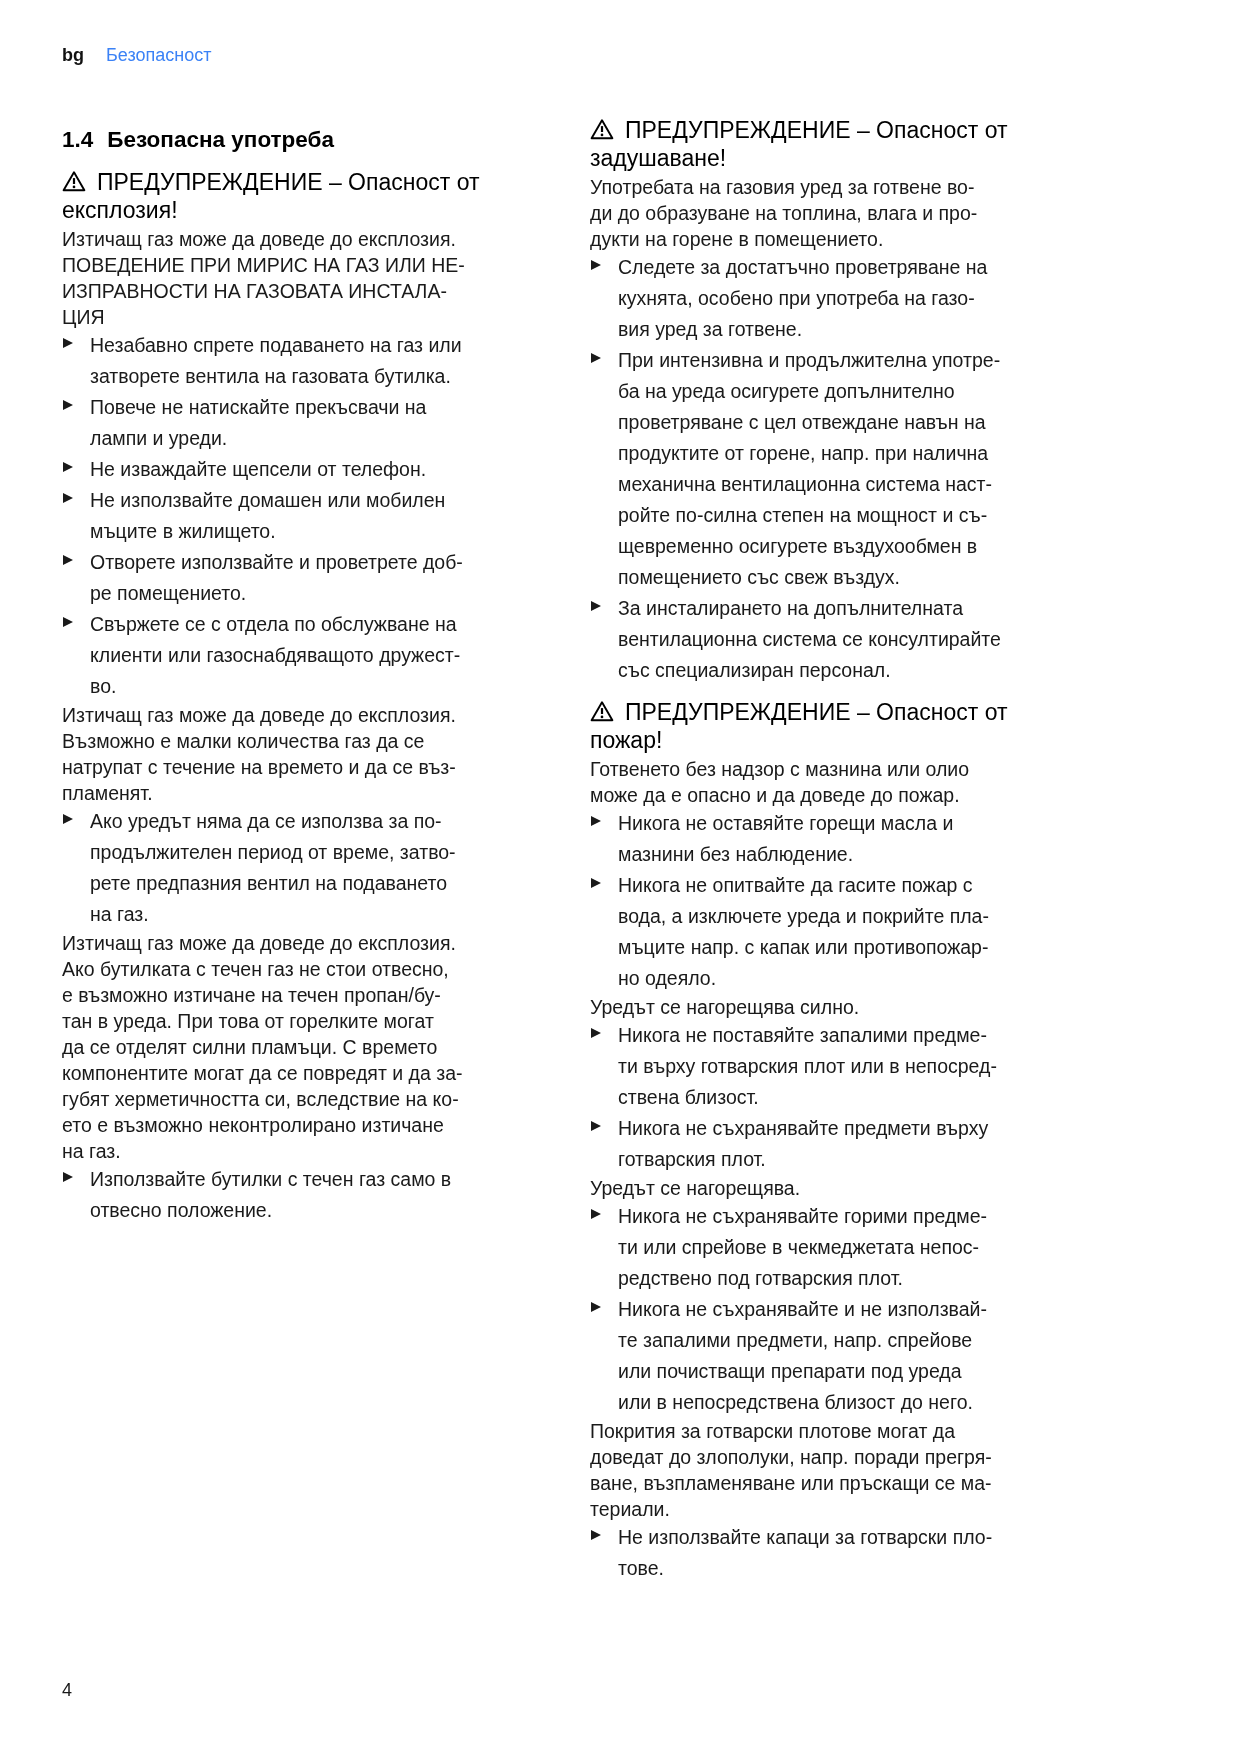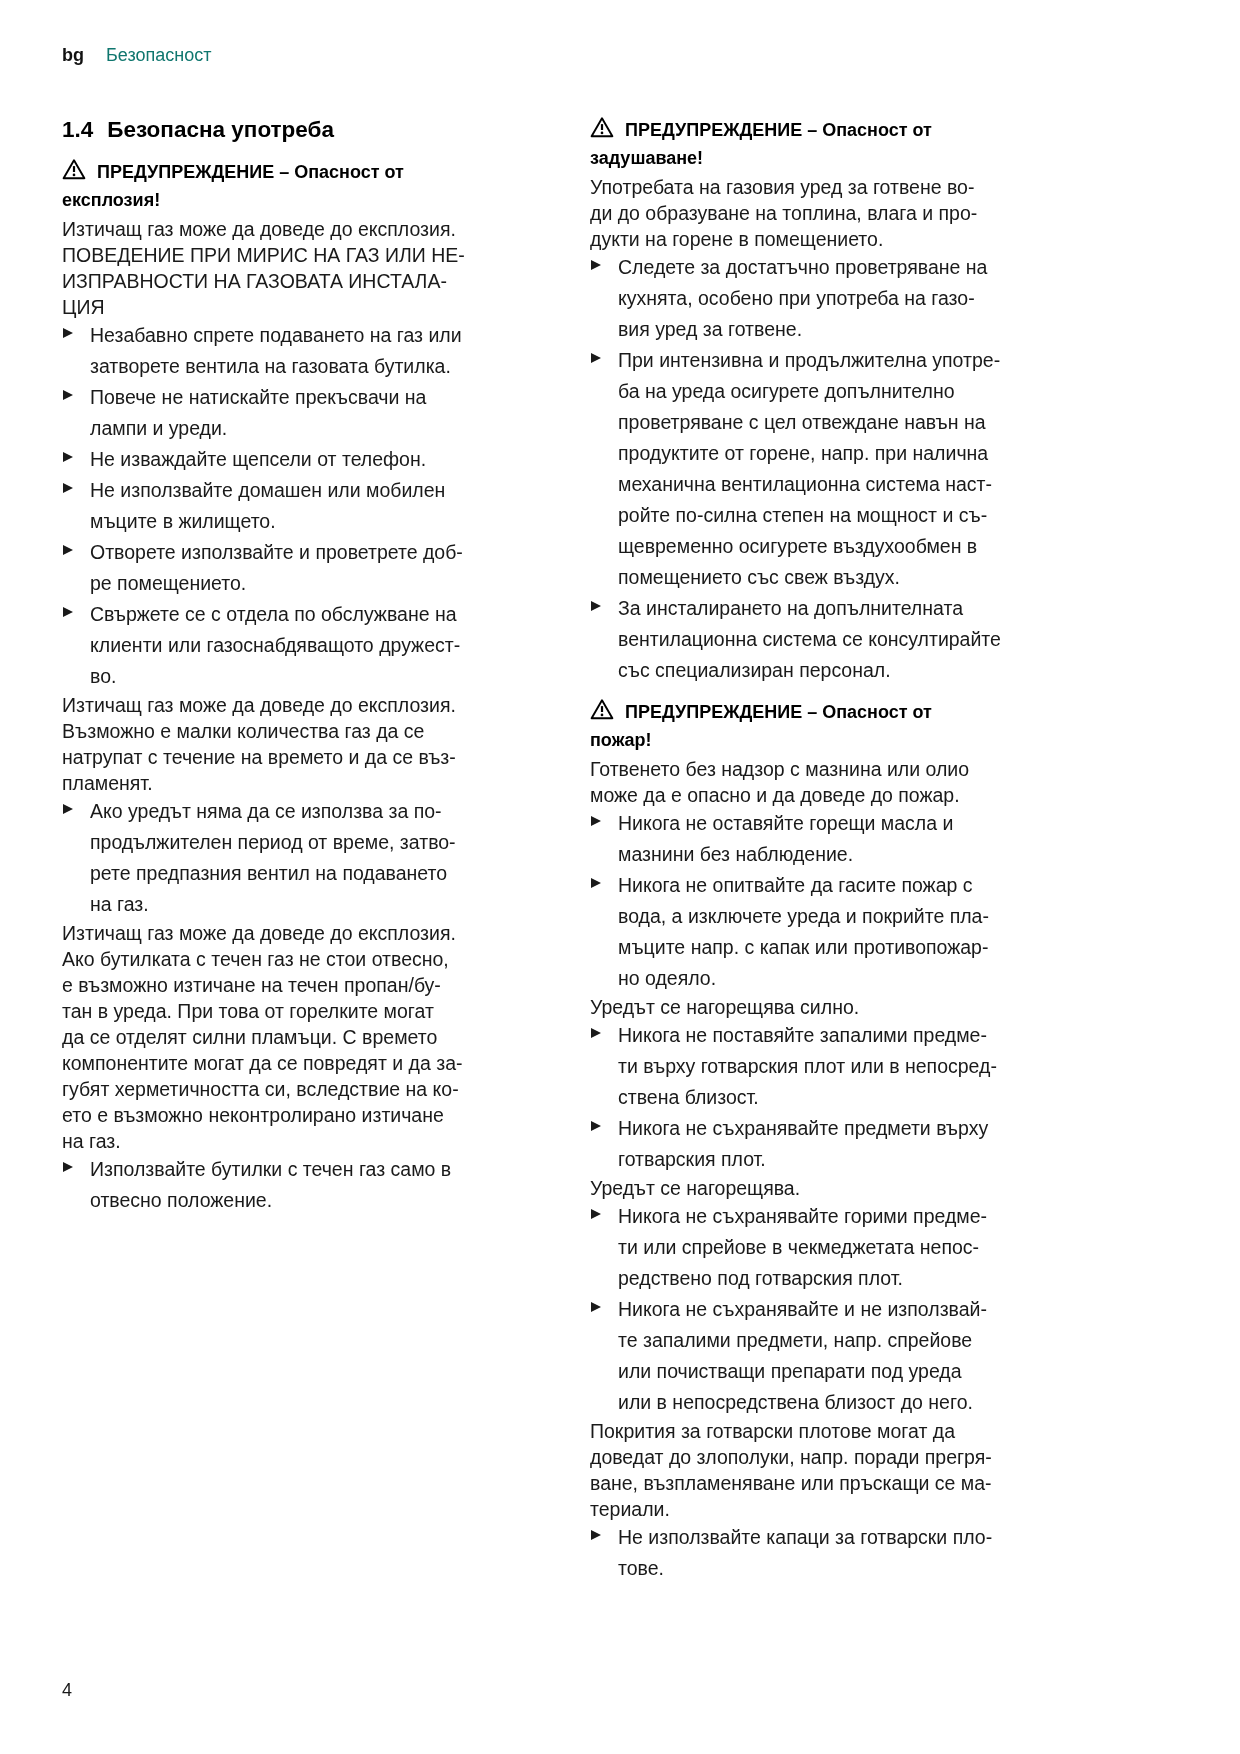--- a/index.html
+++ b/index.html
@@ -16,41 +16,41 @@
   
   .runhead {
     position: absolute;
     left: 62px;
     top: 44px;
     font-size: 18px;
     line-height: 22px;
     white-space: pre;
   }
   .runhead .lang { font-weight: bold; color: #111; }
-  .runhead .chapter { color: #0f766e; margin-left: 22px; }
+  .runhead .chapter { color: #3b82f6; margin-left: 22px; }
 
   
   .col { position: absolute; top: 116px; }
   .col-left  { left: 62px;  width: 486px; }
   .col-right { left: 590px; width: 486px; }
 
   .section-title {
     font-size: 22.5px;
     line-height: 28px;
     font-weight: bold;
     color: #000;
-    margin: 0 0 14px 0;
+    margin: 10px 0 14px 0;
     white-space: pre;
   }
   .section-title .num { margin-right: 14px; }
 
   .warn-heading {
-    font-size: 18px;
+    font-size: 23px;
     line-height: 28px;
-    font-weight: bold;
+    font-weight: normal;
     color: #000;
     margin: 12px 0 2px 0;
   }
   .col > .warn-heading:first-child { margin-top: 0; }
   .warn-heading .warn-text { white-space: pre; }
   .warn-icon {
     display: inline-block;
     vertical-align: -2px;
     margin-right: 11px;
   }

